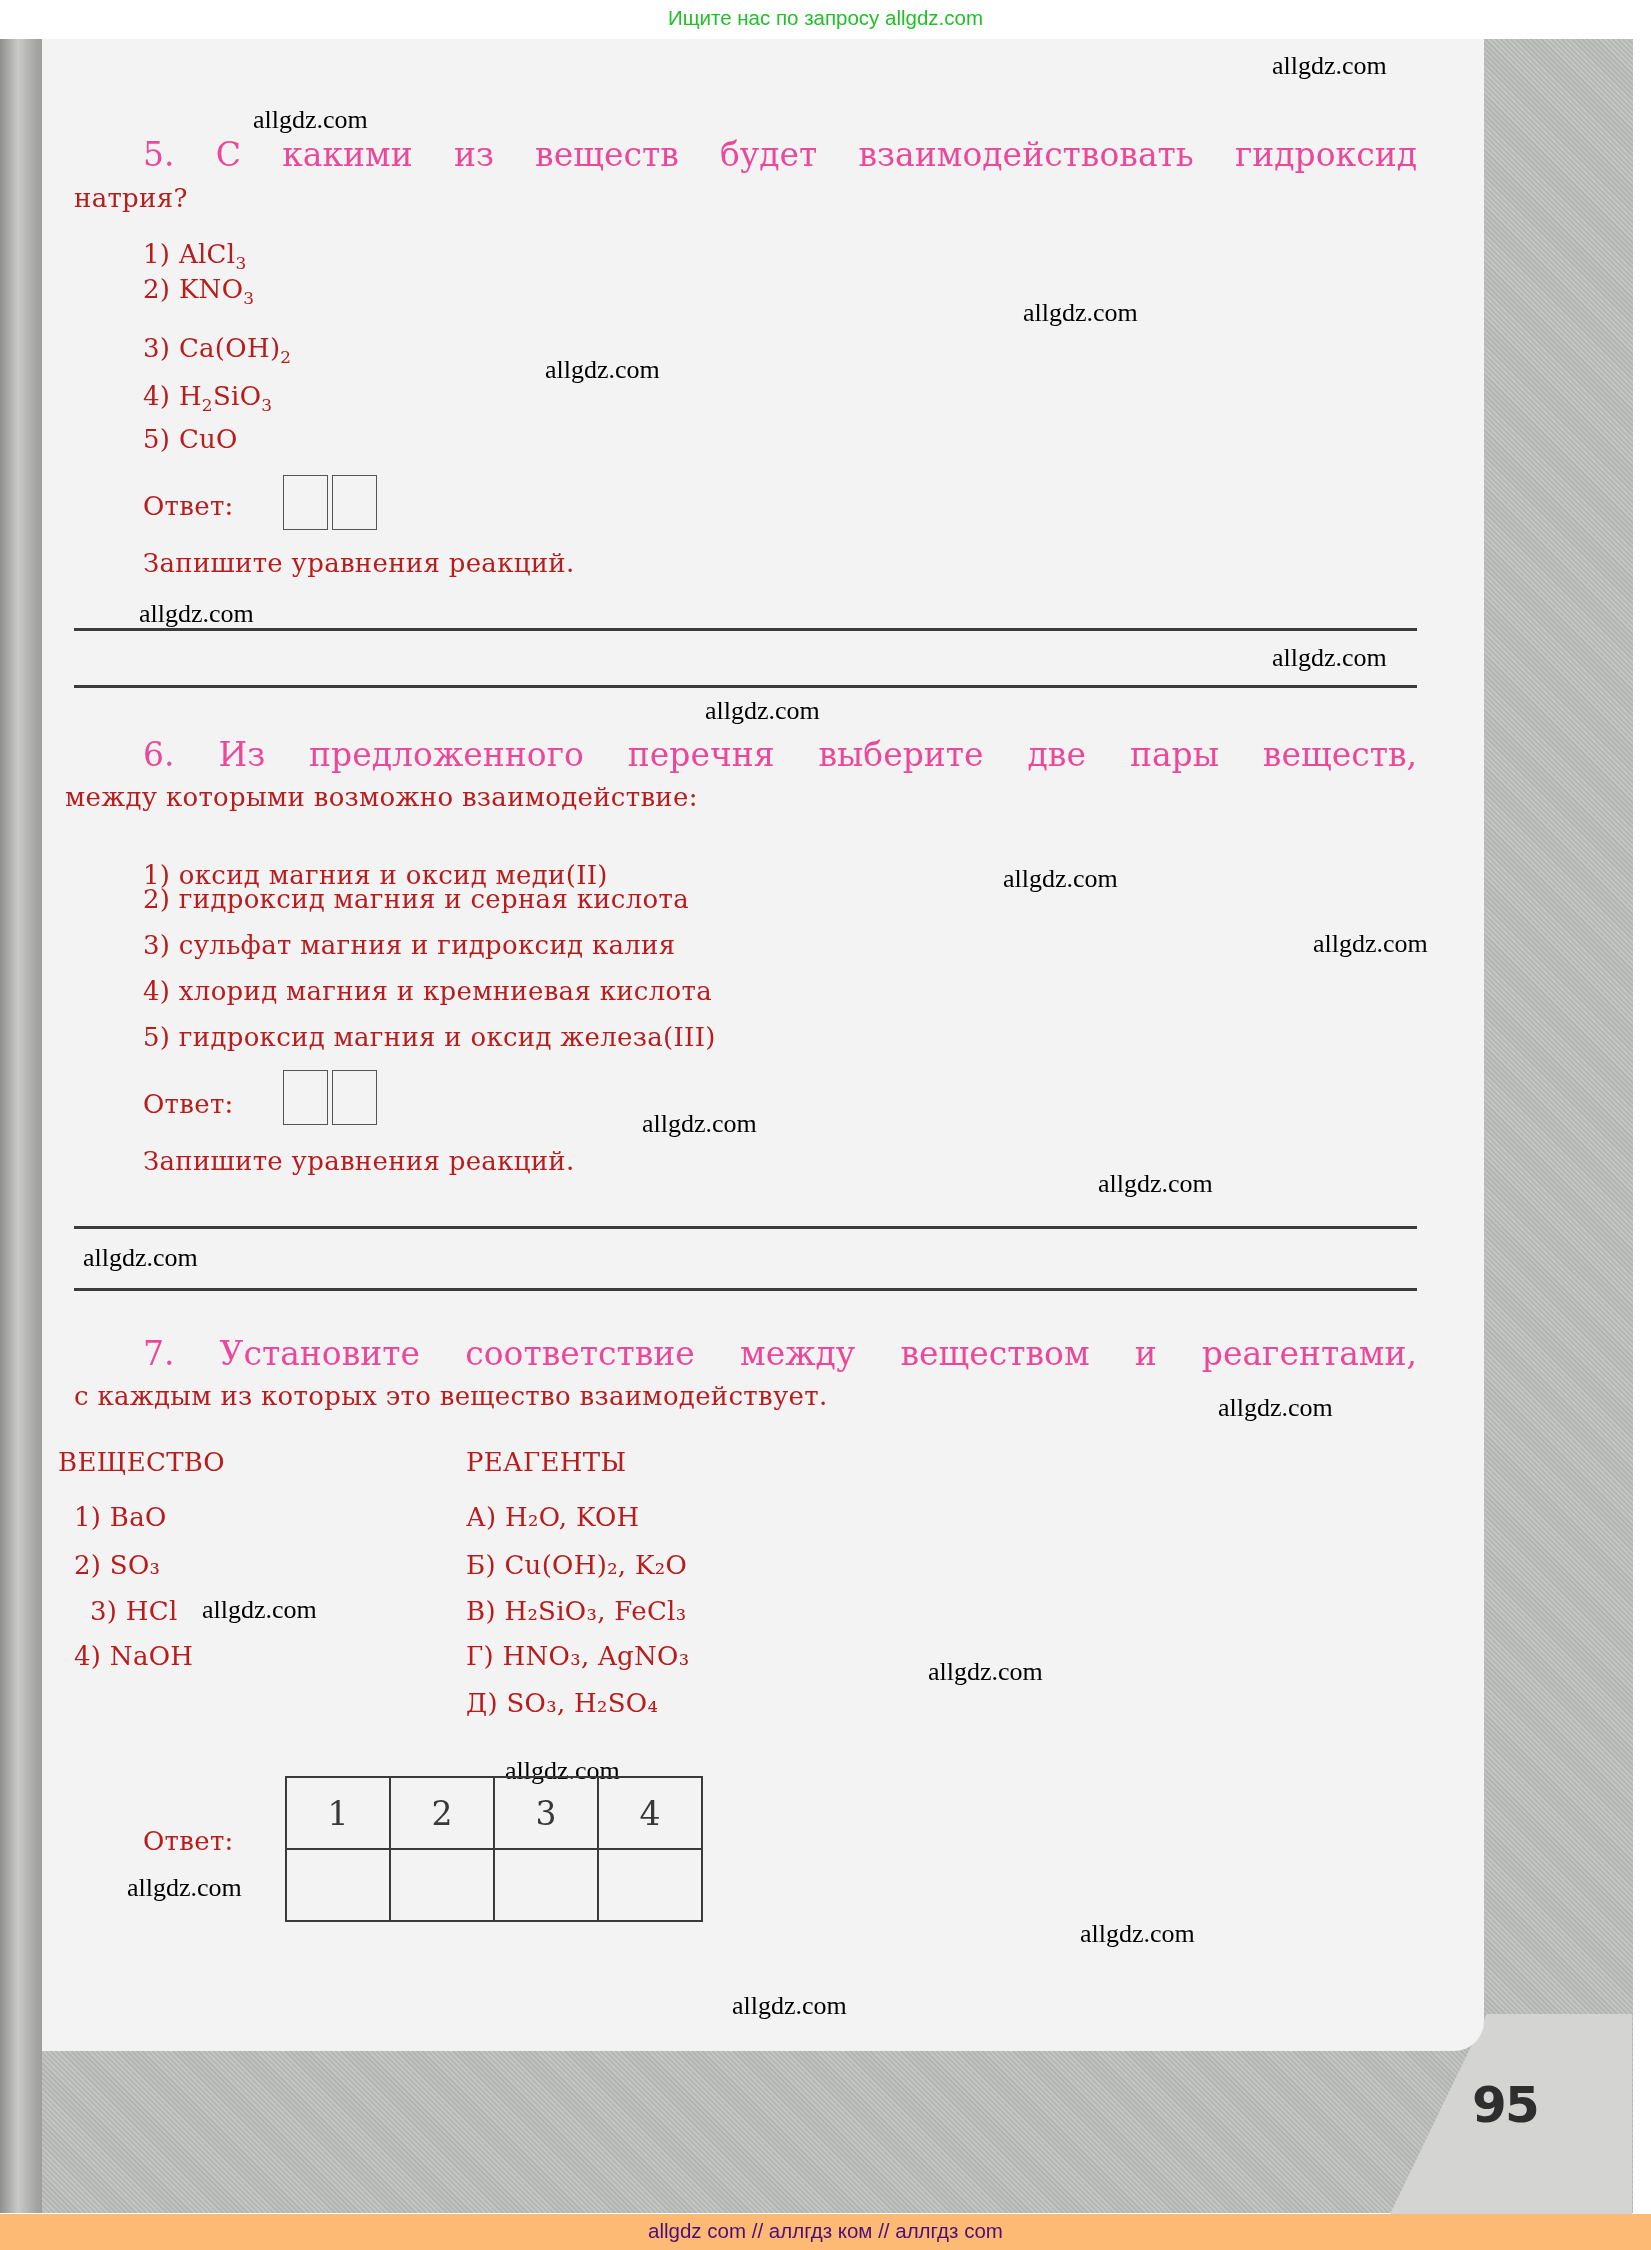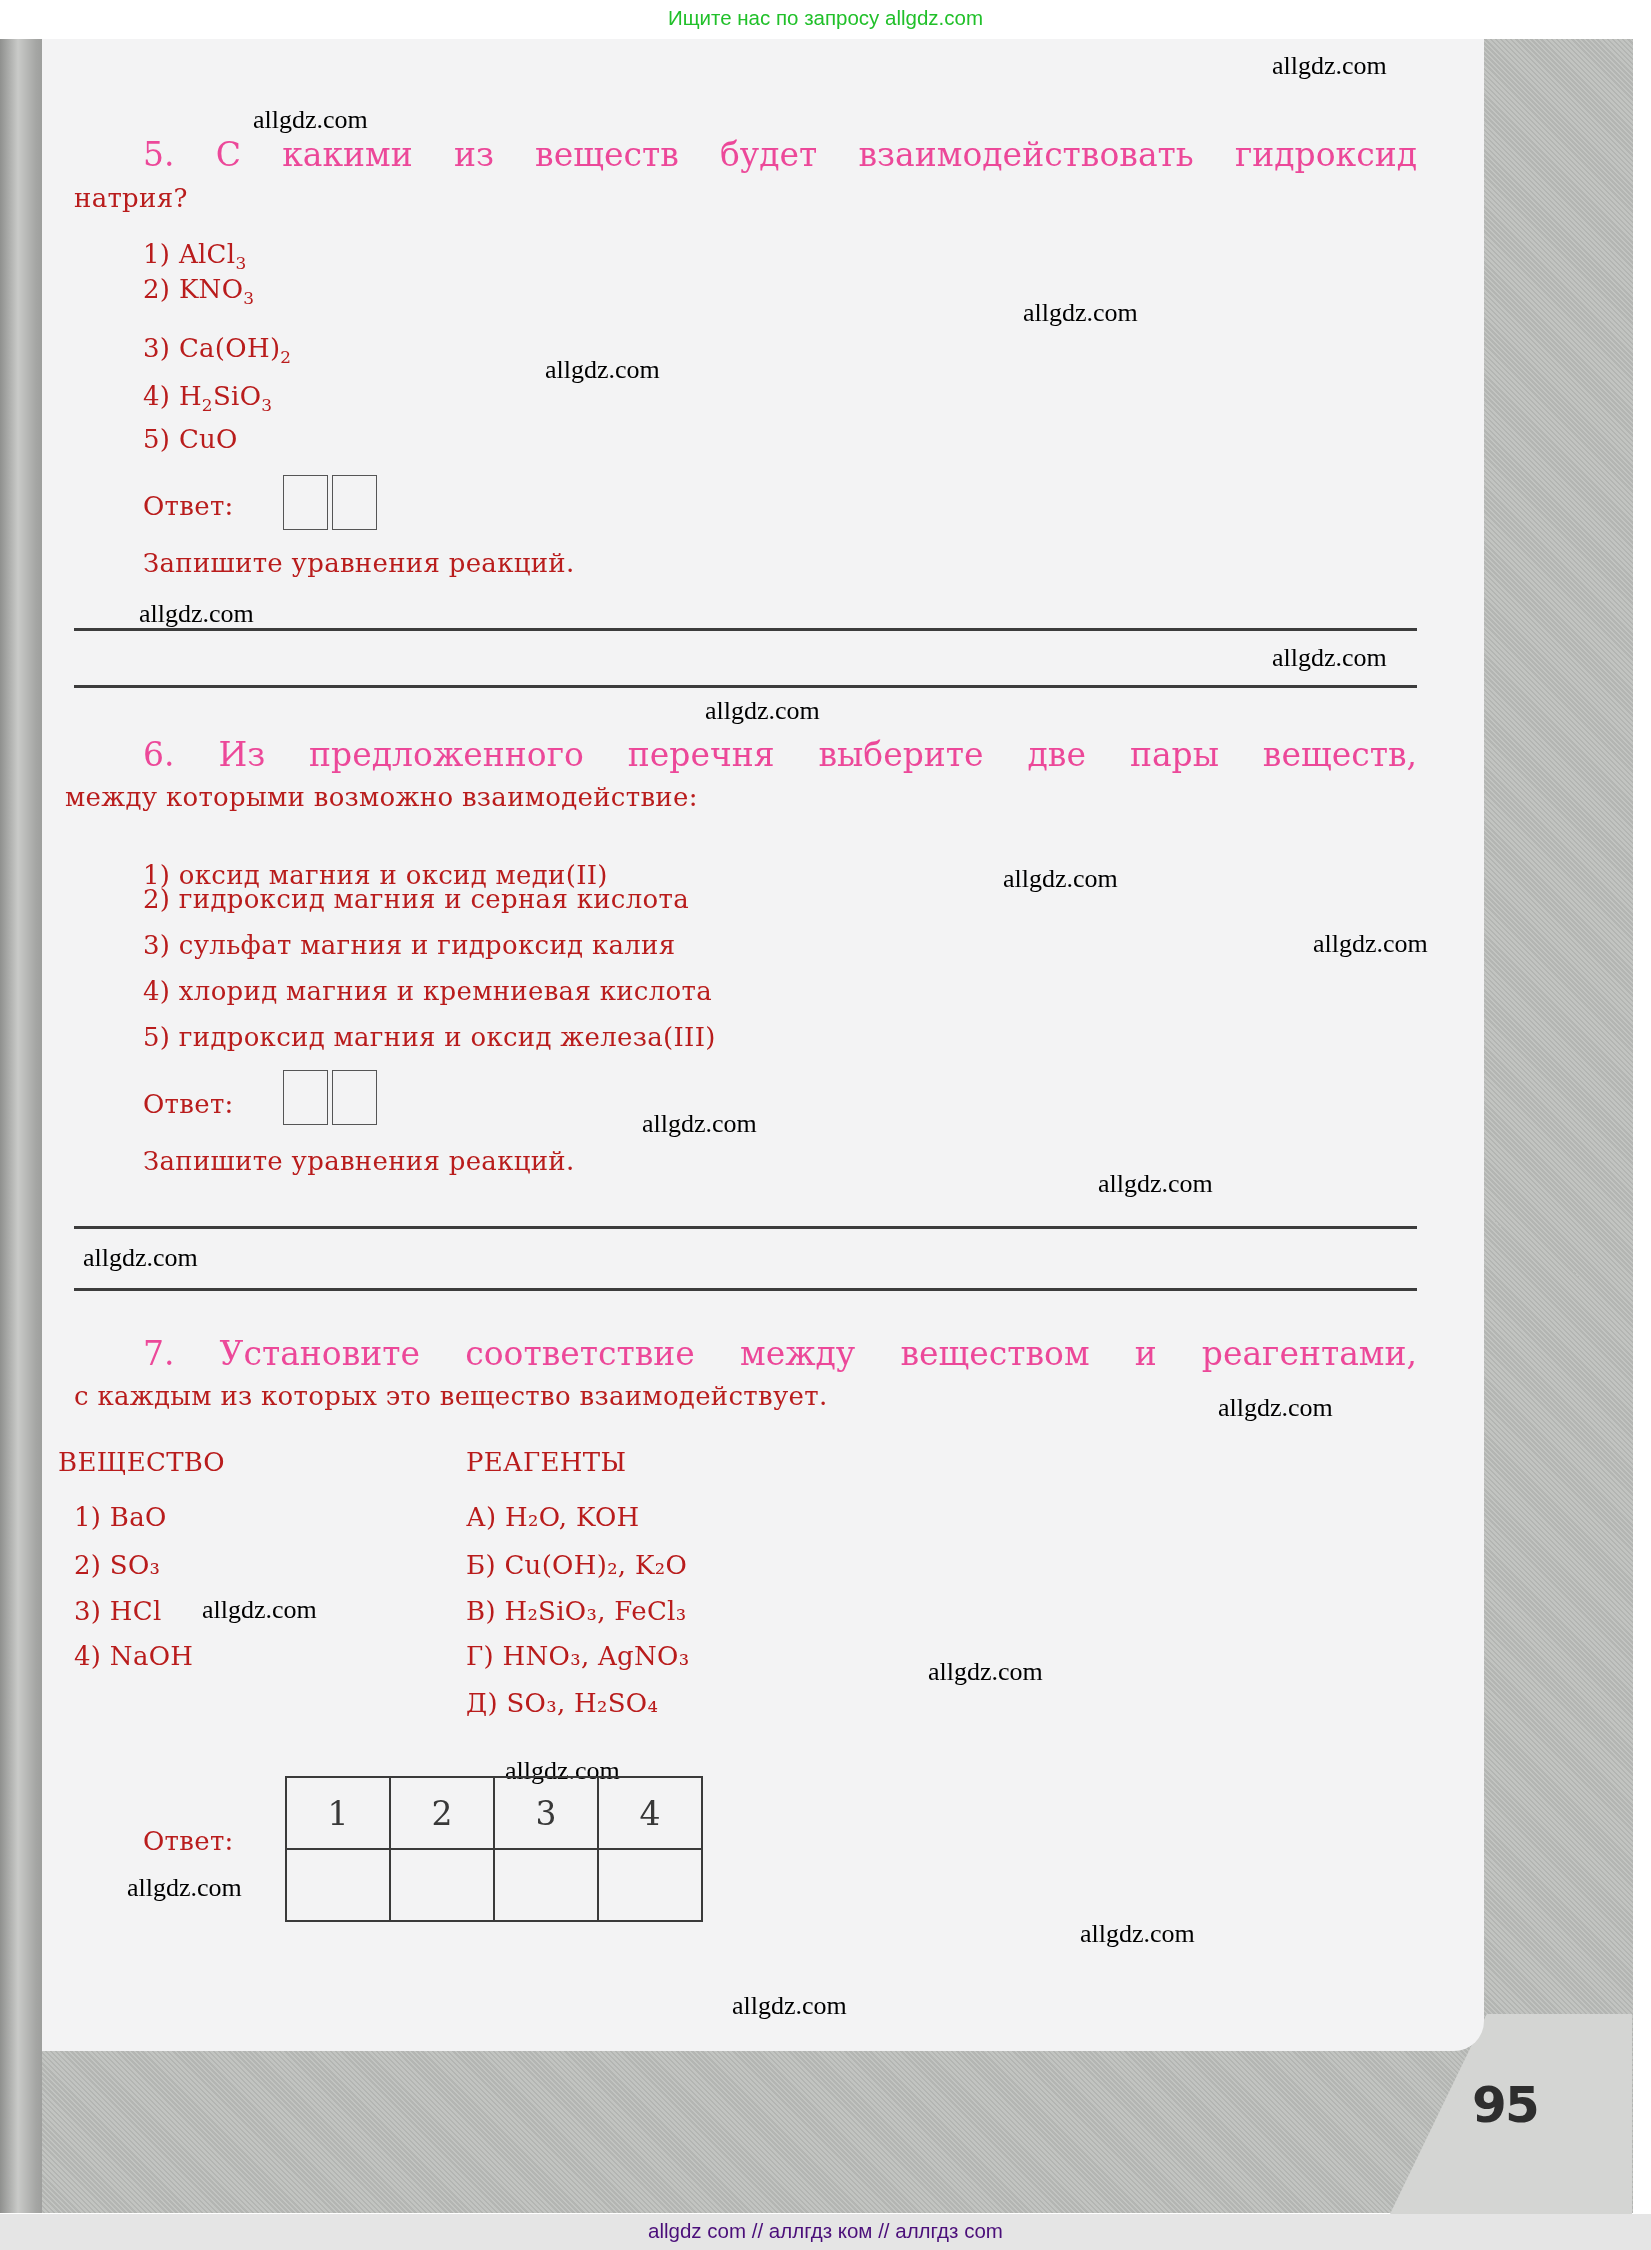--- a/index.html
+++ b/index.html
@@ -19,21 +19,21 @@
           text-align:justify; text-align-last:justify; }
   .wm { position:absolute; font-family:Liberation Serif, serif; font-size:26px; color:#000; white-space:nowrap; }
   .rule { position:absolute; height:2.7px; background:#3c3c3c; left:74px; width:1343px; }
   .box { position:absolute; width:43px; height:53px; border:1.8px solid #555; background:transparent; }
   sub { font-size:0.65em; vertical-align:-0.35em; line-height:0; }
   table.ans { position:absolute; left:285px; top:1776px; border-collapse:collapse; }
   table.ans td { width:102px; height:70px; border:2.7px solid #3a3a3a; text-align:center;
                  font-size:33px; color:#383838; padding:0; }
   .pagenum { left:1472px; top:2076px; font-family:"DejaVu Sans", sans-serif; font-weight:bold;
              font-size:50px; color:#2e2e2e; letter-spacing:-1.8px; }
-  .footer { left:0; top:2214px; width:1651px; height:37px; background:#e5e5e5; text-align:center;
+  .footer { left:0; top:2214px; width:1651px; height:37px; background:#fdba74; text-align:center;
             font-family:"Liberation Sans", sans-serif; font-size:20.5px; line-height:34px; color:#4b0f7a; }
 </style>
 </head>
 <body>
 
 <div class="abs banner">Ищите нас по запросу allgdz.com</div>
 
 <div class="abs scan"></div>
 <div class="abs spine"></div>
 <div class="abs flap"></div>
@@ -109,21 +109,21 @@
 
 <section>
   <div class="just" style="left:143px;top:1334px;width:1274px">7. Установите соответствие между веществом и реагентами,</div>
   <div class="t" style="left:74px;top:1381px">с каждым из которых это вещество взаимодействует.</div>
 
   <div class="t" style="left:58px;top:1447px">ВЕЩЕСТВО</div>
   <div class="t" style="left:466px;top:1447px">РЕАГЕНТЫ</div>
 
   <div class="t" style="left:74px;top:1502px">1) BaO</div>
   <div class="t" style="left:74px;top:1550px">2) SO₃</div>
-  <div class="t" style="left:74px;top:1596px">3) HCl</div>
+  <div class="t" style="left:90px;top:1596px">3) HCl</div>
   <div class="t" style="left:74px;top:1641px">4) NaOH</div>
 
   <div class="t" style="left:466px;top:1502px">А) H₂O, KOH</div>
   <div class="t" style="left:466px;top:1550px">Б) Cu(OH)₂, K₂O</div>
   <div class="t" style="left:466px;top:1596px">В) H₂SiO₃, FeCl₃</div>
   <div class="t" style="left:466px;top:1641px">Г) HNO₃, AgNO₃</div>
   <div class="t" style="left:466px;top:1688px">Д) SO₃, H₂SO₄</div>
 
   <div class="t" style="left:143px;top:1826px">Ответ:</div>
   <table class="ans">

